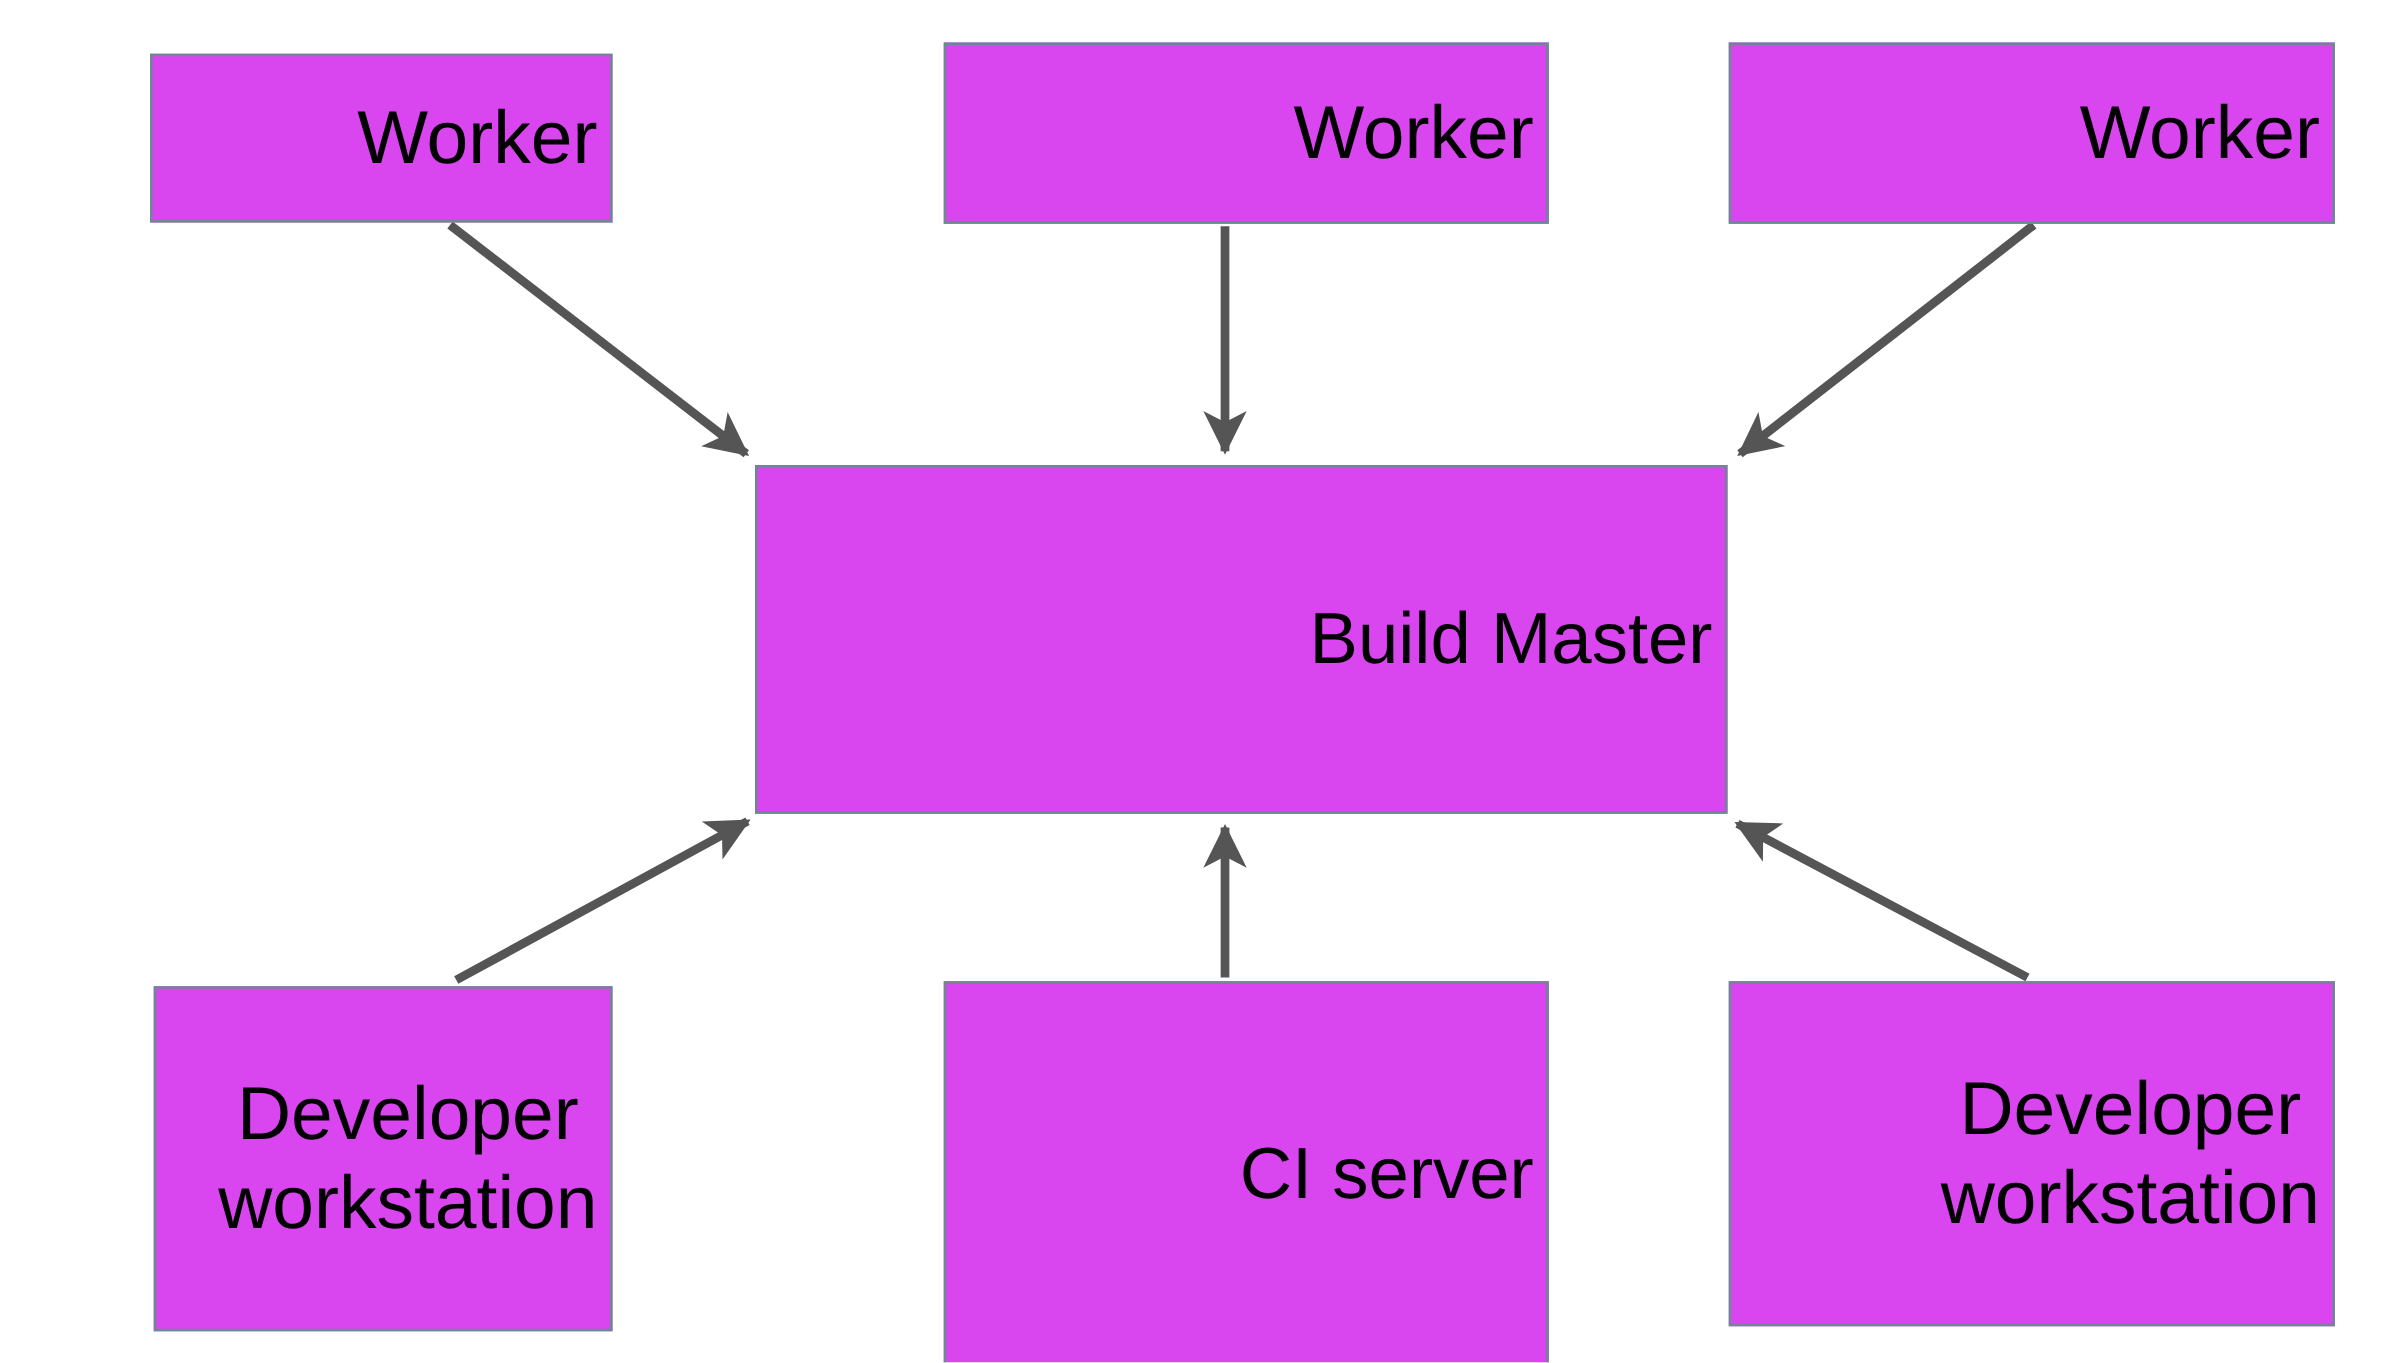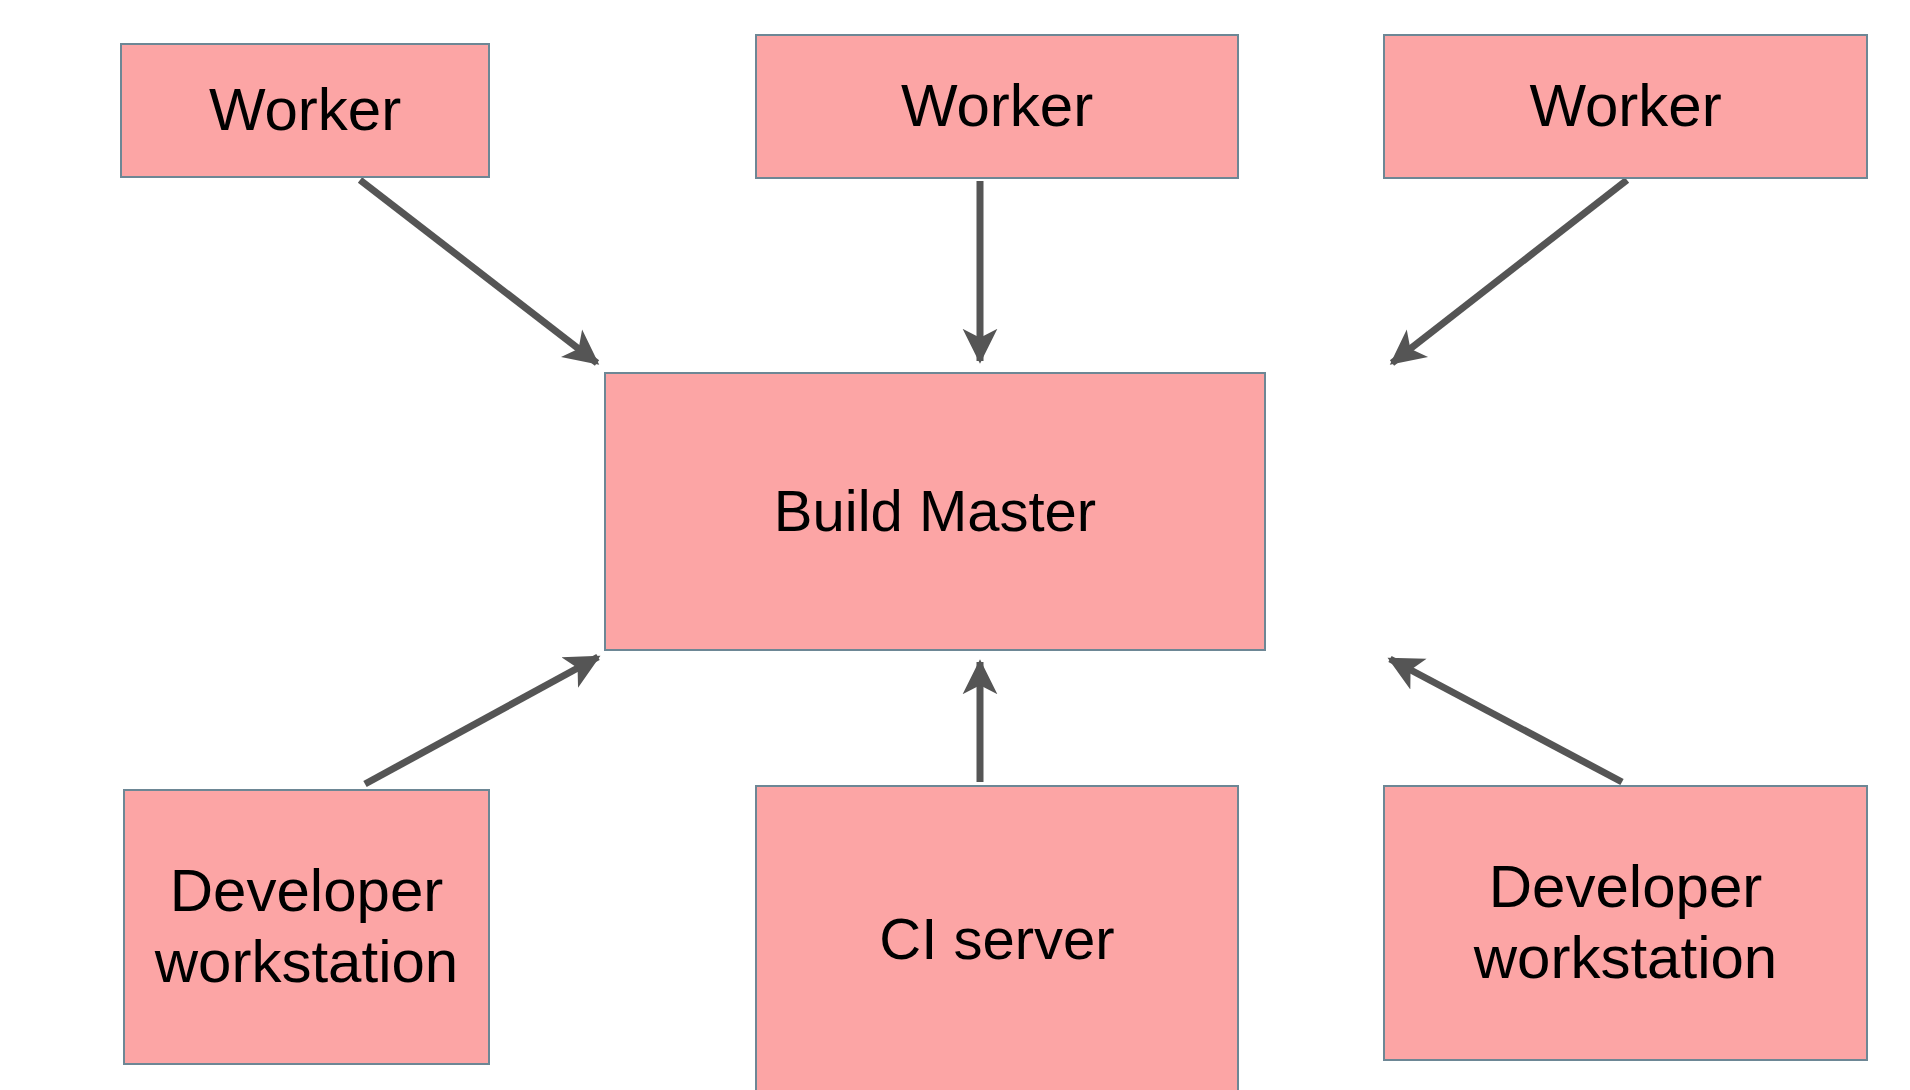--- a/index.html
+++ b/index.html
@@ -21,41 +21,41 @@
     position: absolute;
     left: 0;
     top: 0;
     width: 1910px;
     height: 1090px;
     pointer-events: none;
   }
   .node {
     position: absolute;
     box-sizing: border-box;
-    background: #fca5a5;
+    background: #d946ef;
     border: 2px solid #6d8795;
     display: flex;
     align-items: center;
-    justify-content: center;
+    justify-content: flex-end;
     text-align: center;
     color: #000000;
     line-height: 1.18;
     z-index: 2;
   }
   .node-label {
     display: block;
     white-space: pre-line;
     padding: 0 10px;
   }
   
   #node-worker-1 { left: 120px;  top: 43px;  width: 370px; height: 135px; font-size: 60px; }
   #node-worker-2 { left: 755px;  top: 34px;  width: 484px; height: 145px; font-size: 60px; }
   #node-worker-3 { left: 1383px; top: 34px;  width: 485px; height: 145px; font-size: 60px; }
   
-  #node-build-master { left: 604px; top: 372px; width: 662px; height: 279px; font-size: 58px; }
+  #node-build-master { left: 604px; top: 372px; width: 778px; height: 279px; font-size: 58px; }
   
   #node-dev-ws-1 { left: 123px;  top: 789px; width: 367px; height: 276px; font-size: 60px; }
   #node-ci-server { left: 755px;  top: 785px; width: 484px; height: 308px; font-size: 58px; }
   #node-dev-ws-2 { left: 1383px; top: 785px; width: 485px; height: 276px; font-size: 60px; }
 </style>
 </head>
 <body>
 
 <div id="stage">
 

